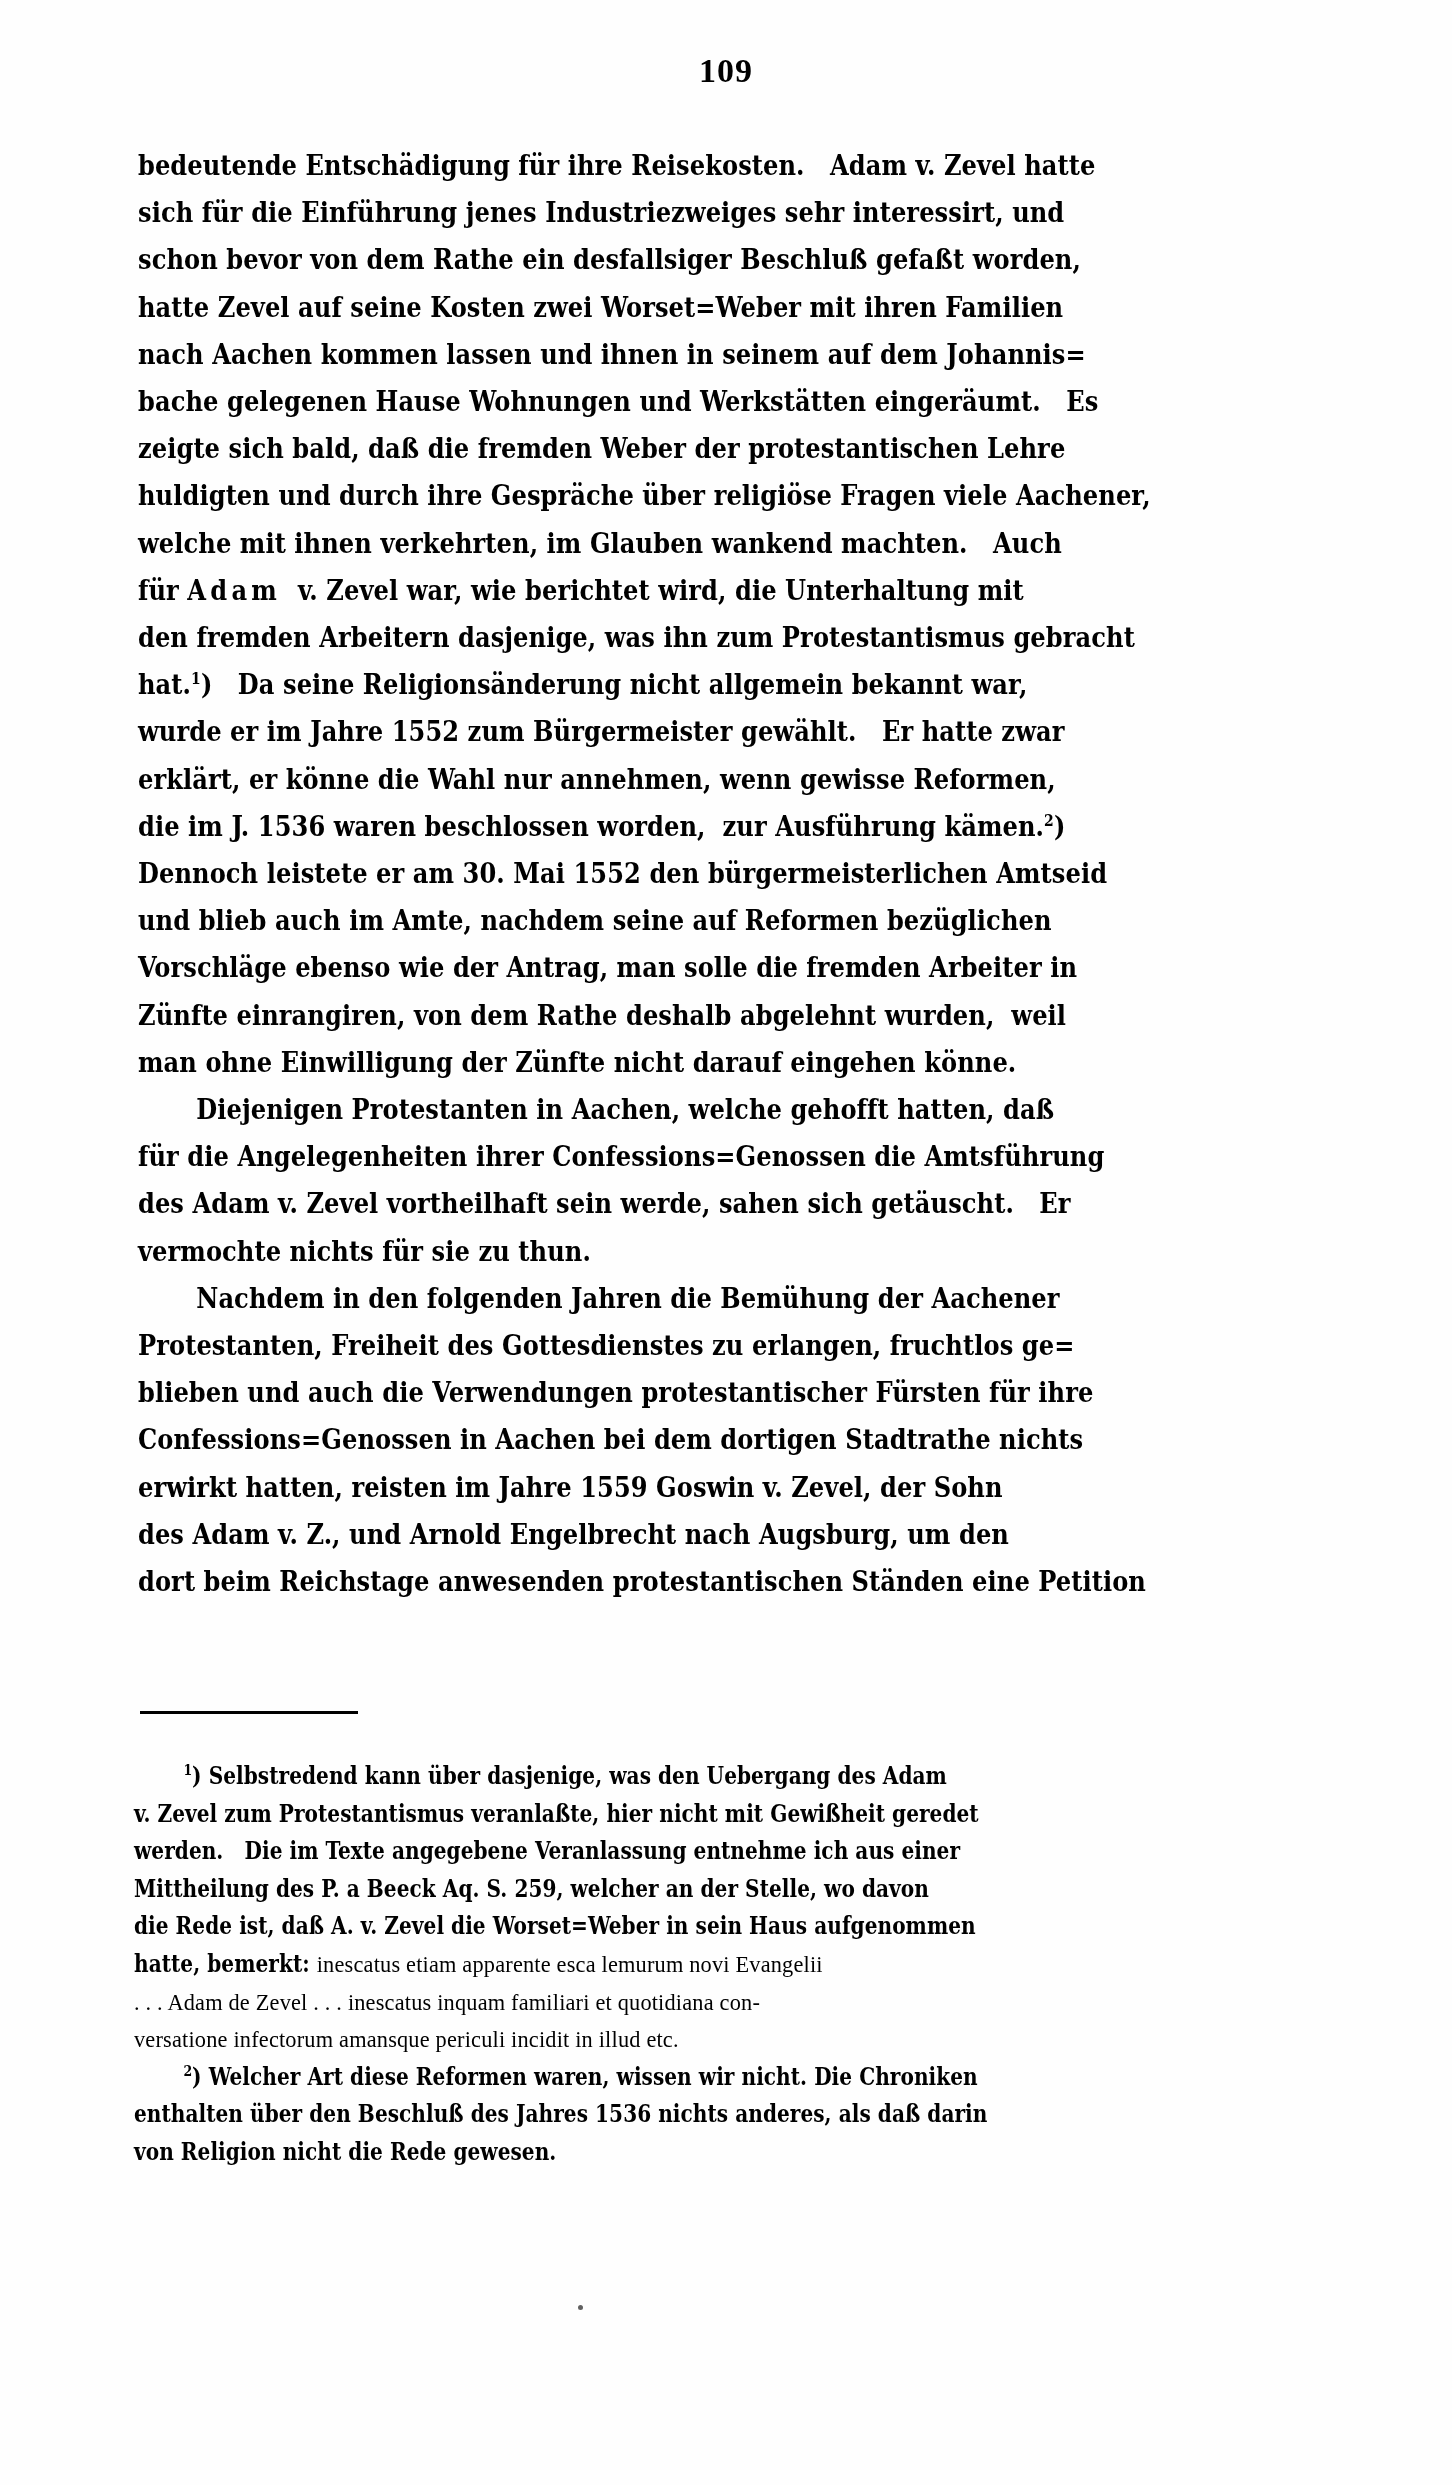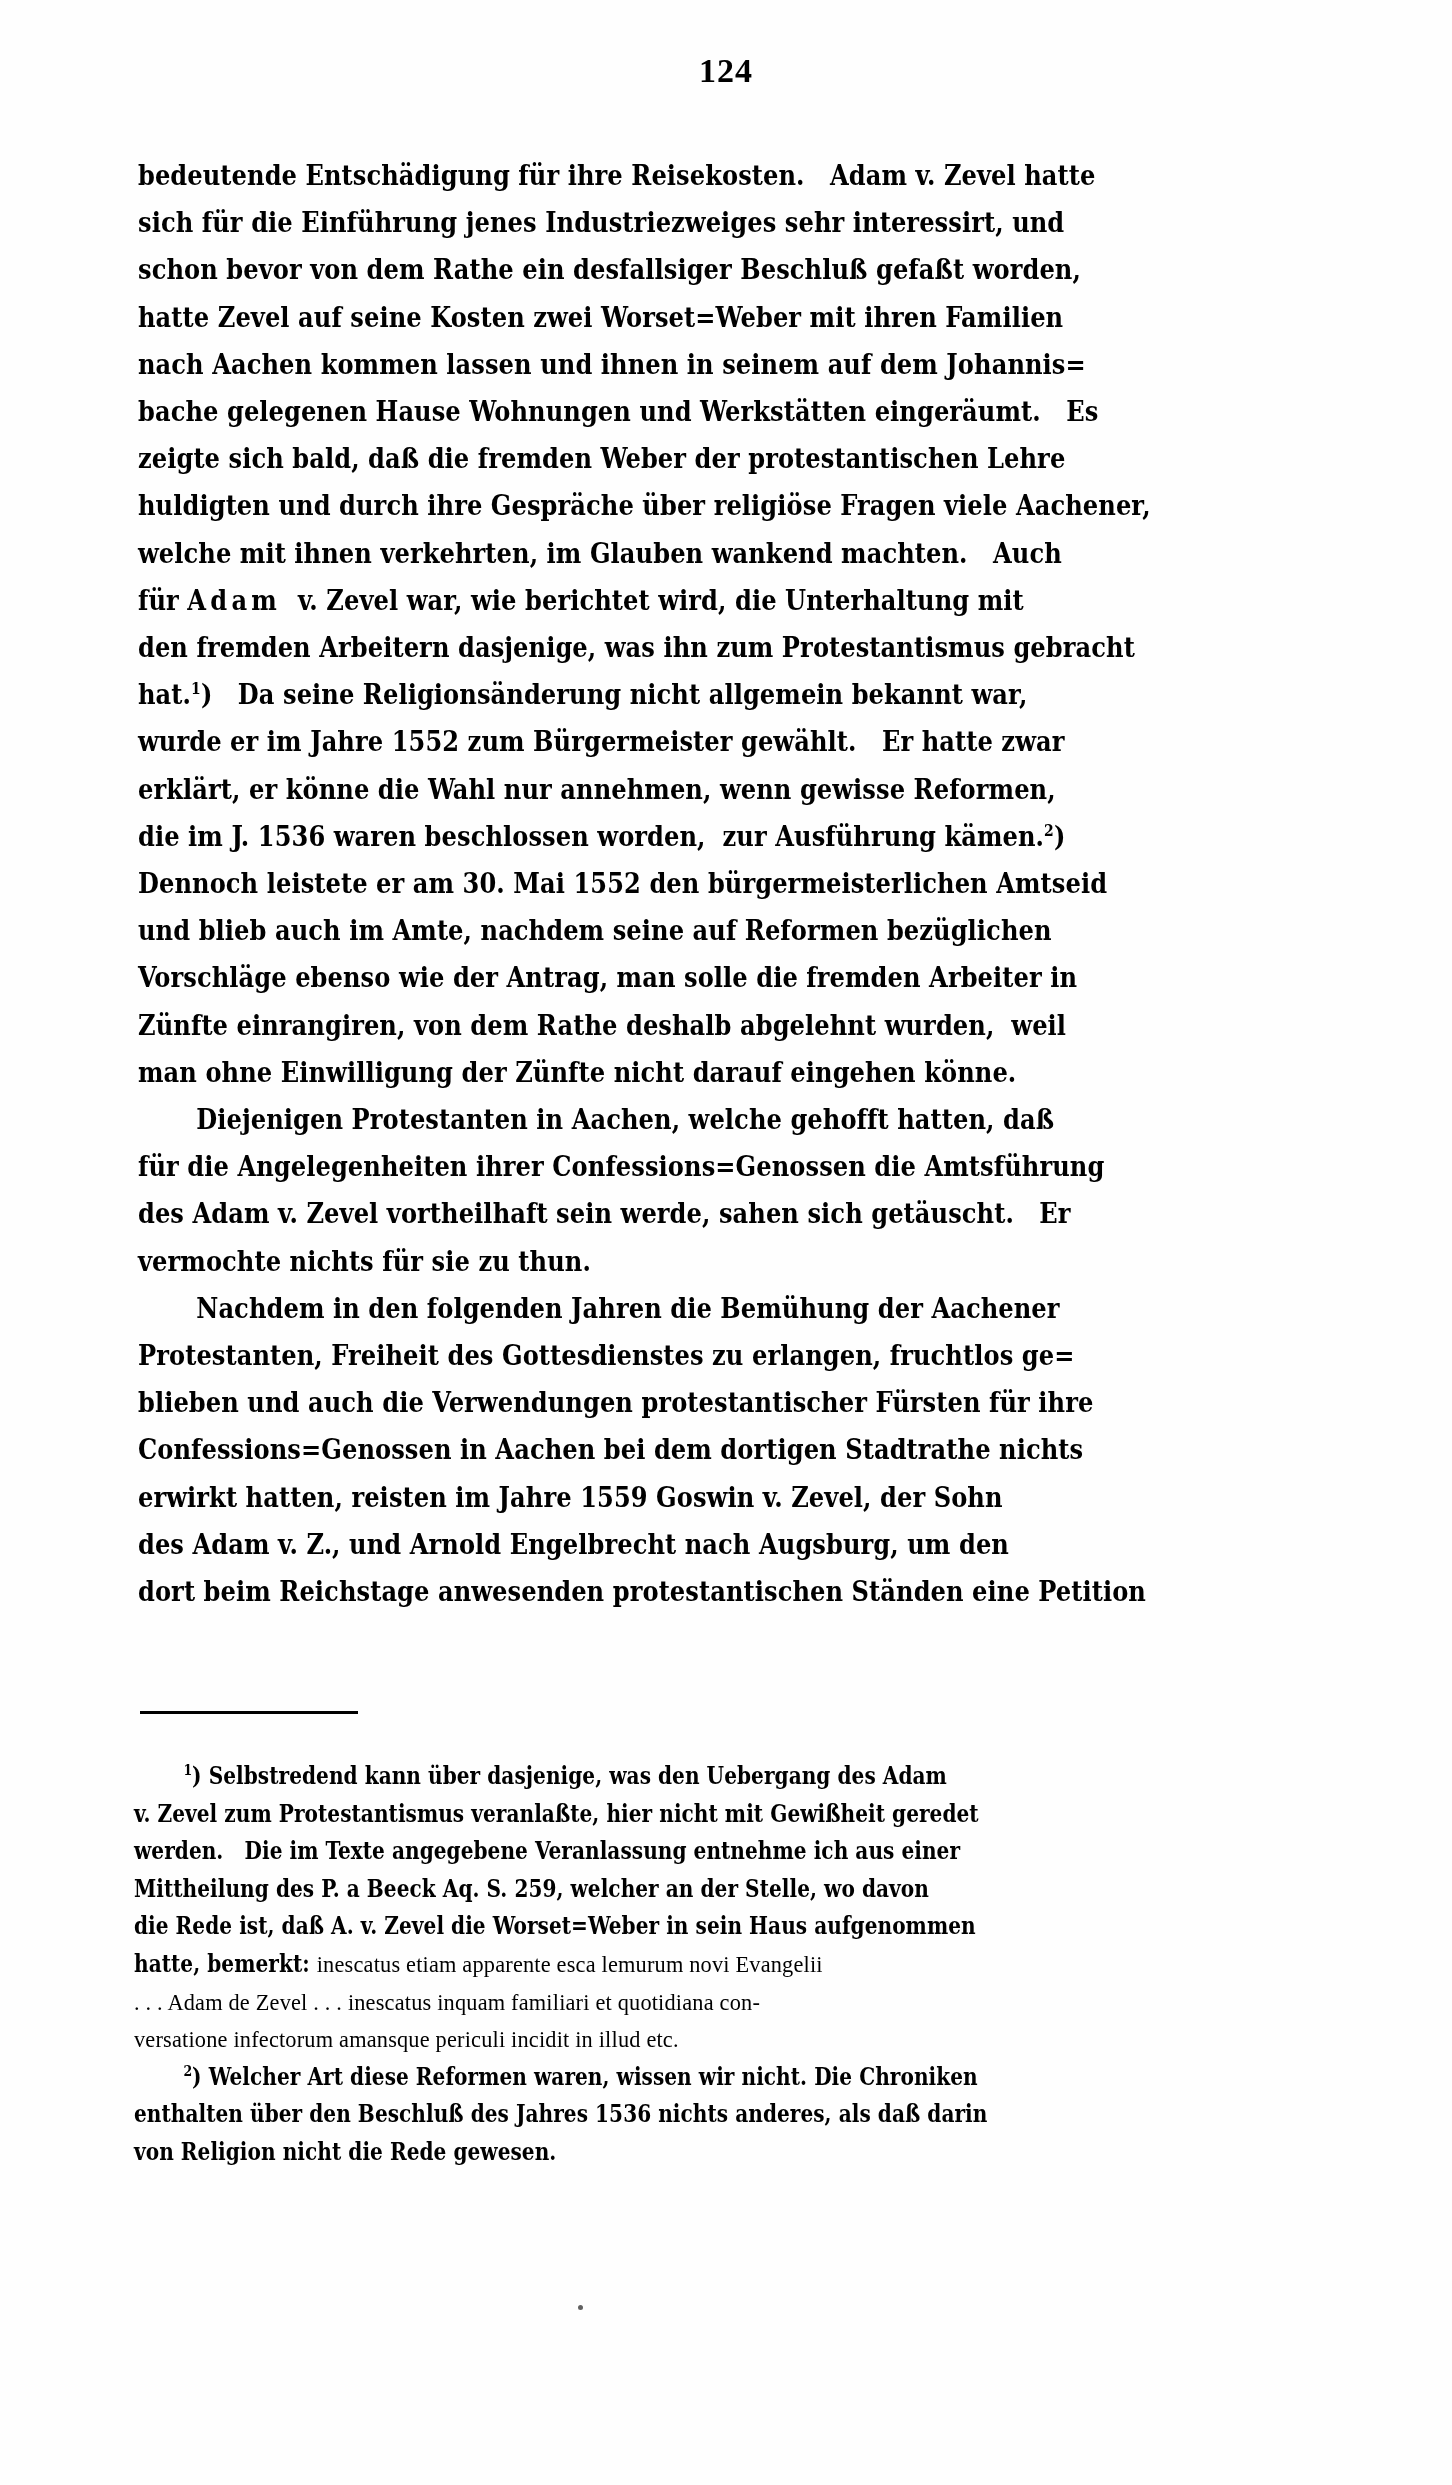--- a/index.html
+++ b/index.html
@@ -32,21 +32,21 @@
     text-align: center;
     font-family: "Liberation Serif", "DejaVu Serif", serif;
     font-size: 34px;
     font-weight: 700;
     letter-spacing: 1px;
   }
 
   
   .body-block {
     position: absolute;
-    top: 152px;
+    top: 142px;
     left: 138px;
     width: 1180px;
   }
 
   
   .fraktur {
     font-family: "DejaVu Serif", "Liberation Serif", serif;
     font-weight: 700;
     font-stretch: condensed;
     -webkit-font-smoothing: none;
@@ -132,21 +132,21 @@
     background: #2b2b2b;
     border-radius: 50%;
     opacity: 0.75;
   }
 </style>
 </head>
 <body>
 
 <div class="page">
 
-  <div class="page-number">124</div>
+  <div class="page-number">109</div>
 
   <div class="body-block" id="body-block">
       <div class="paragraph">
         <span class="line fraktur">bedeutende Entschädigung für ihre Reisekosten.   Adam v. Zevel hatte</span>
         <span class="line fraktur">sich für die Einführung jenes Industriezweiges sehr interessirt, und</span>
         <span class="line fraktur">schon bevor von dem Rathe ein desfallsiger Beschluß gefaßt worden,</span>
         <span class="line fraktur">hatte Zevel auf seine Kosten zwei Worset=Weber mit ihren Familien</span>
         <span class="line fraktur">nach Aachen kommen lassen und ihnen in seinem auf dem Johannis=</span>
         <span class="line fraktur">bache gelegenen Hause Wohnungen und Werkstätten eingeräumt.   Es</span>
         <span class="line fraktur">zeigte sich bald, daß die fremden Weber der protestantischen Lehre</span>

